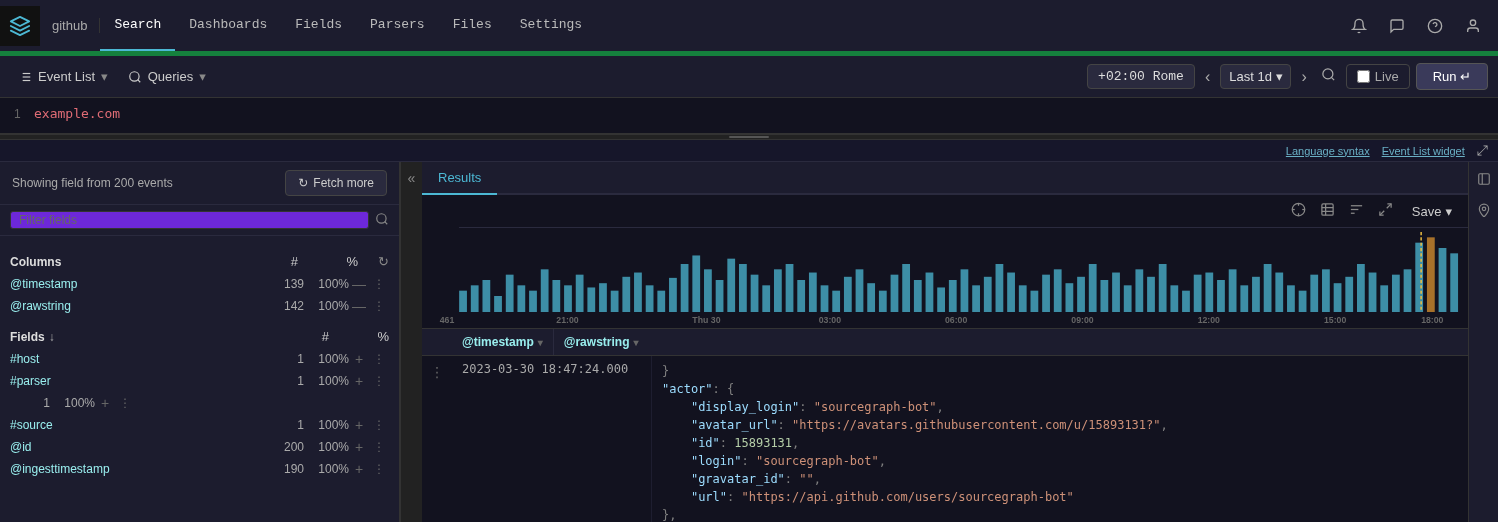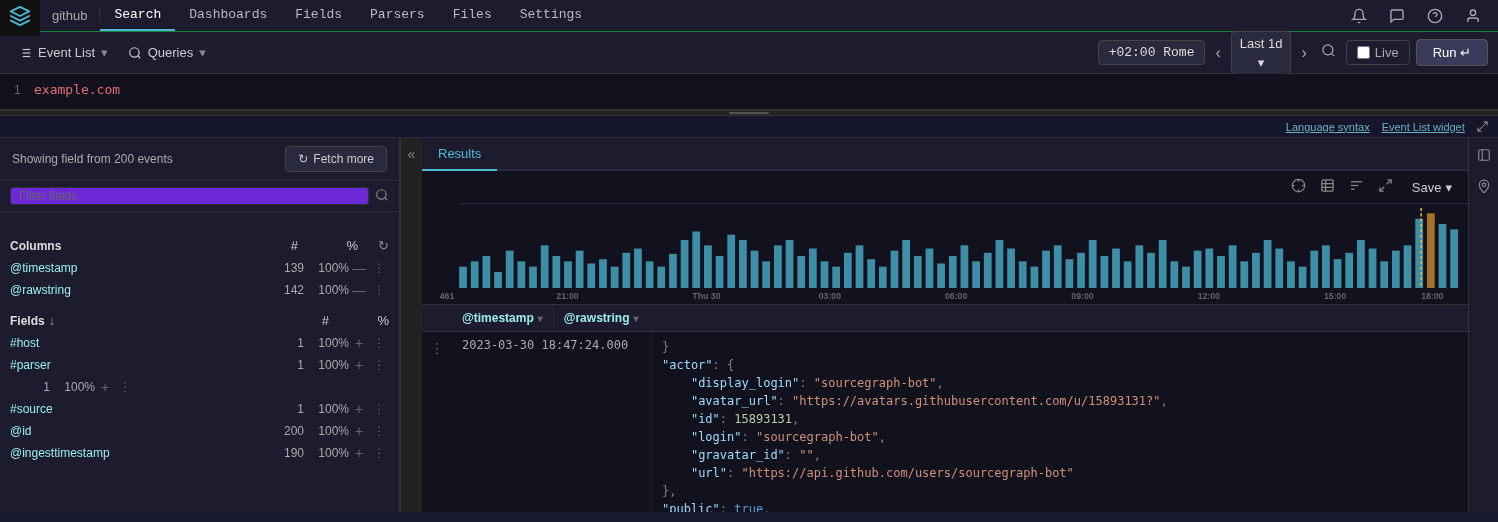--- a/index.html
+++ b/index.html
@@ -1,22 +1,22 @@
 <!DOCTYPE html>
 <html><head>
   <meta charset="utf-8">
   <style>
     * { box-sizing: border-box; margin: 0; padding: 0; }
     body { font-family: -apple-system, BlinkMacSystemFont, 'Segoe UI', sans-serif; font-size: 13px; background: #1a1a2e; color: #ccc; height: 522px; overflow: hidden; }
 
     
     .top-nav {
       display: flex; align-items: center;
-      background: #1c1c2e; height: 32px;
-      border-bottom: 1px solid #15803d;
+      background: #1c1c2e; height: 56px;
+      border-bottom: 5px solid #15803d;
     }
     .logo {
       width: 40px; height: 40px; display: flex; align-items: center; justify-content: center;
       background: #111; flex-shrink: 0;
     }
     .logo svg { width: 22px; height: 22px; }
     .nav-org {
       color: #aaa; padding: 0 12px; font-size: 13px; border-right: 1px solid #333;
     }
     .nav-items { display: flex; height: 100%; font-family: Liberation Mono, monospace; }
@@ -46,21 +46,21 @@
       border-radius: 4px;
     }
     .toolbar-right { display: flex; align-items: center; gap: 6px; }
     .timezone-box {
       background: #2a2a3e; border: 1px solid #444; color: #ddd;
       padding: 4px 10px; font-size: 13px; border-radius: 4px; cursor: pointer; font-family: Liberation Mono, monospace;
     }
     .time-range-btn {
       display: flex; align-items: center; gap: 4px;
       background: #2a2a3e; border: 1px solid #444; color: #ddd;
-      padding: 4px 8px; font-size: 13px; border-radius: 4px; cursor: pointer; flex-direction: column;
+      padding: 4px 8px; font-size: 13px; border-radius: 4px; cursor: pointer;
     }
     .icon-btn {
       background: transparent; border: none; color: #aaa;
       padding: 4px; cursor: pointer; font-size: 16px;
     }
     .live-btn {
       display: flex; align-items: center; gap: 5px;
       background: transparent; border: 1px solid #444; color: #aaa;
       padding: 4px 10px; font-size: 13px; border-radius: 4px; cursor: pointer;
     }
@@ -123,21 +123,21 @@
     .filter-input {
       flex: 1; background: #6d28d9; border: 1px solid #333; color: #ccc;
       padding: 1px 8px; font-size: 12px; border-radius: 3px; outline: none;
     }
     .filter-input::placeholder { color: #666; }
     .filter-search-icon { color: #888; cursor: pointer; }
 
     .columns-section { padding: 6px 10px; overflow-y: auto; flex: 1; }
     .section-header {
       display: flex; align-items: center; justify-content: space-between;
-      padding: 4px 0; margin-top: 16px;
+      padding: 4px 0; margin-top: 8px;
     }
     .section-title { font-weight: 600; color: #ddd; font-size: 12px; display: flex; align-items: center; gap: 4px; }
     .col-header { min-width: 40px; text-align: right; }
     .refresh-icon { color: #888; cursor: pointer; font-size: 13px; }
 
     .field-row {
       display: flex; align-items: center;
       padding: 3px 0; font-size: 12px; color: #ccc;
     }
     .field-name { flex: 1; color: #9ee; cursor: pointer; }

